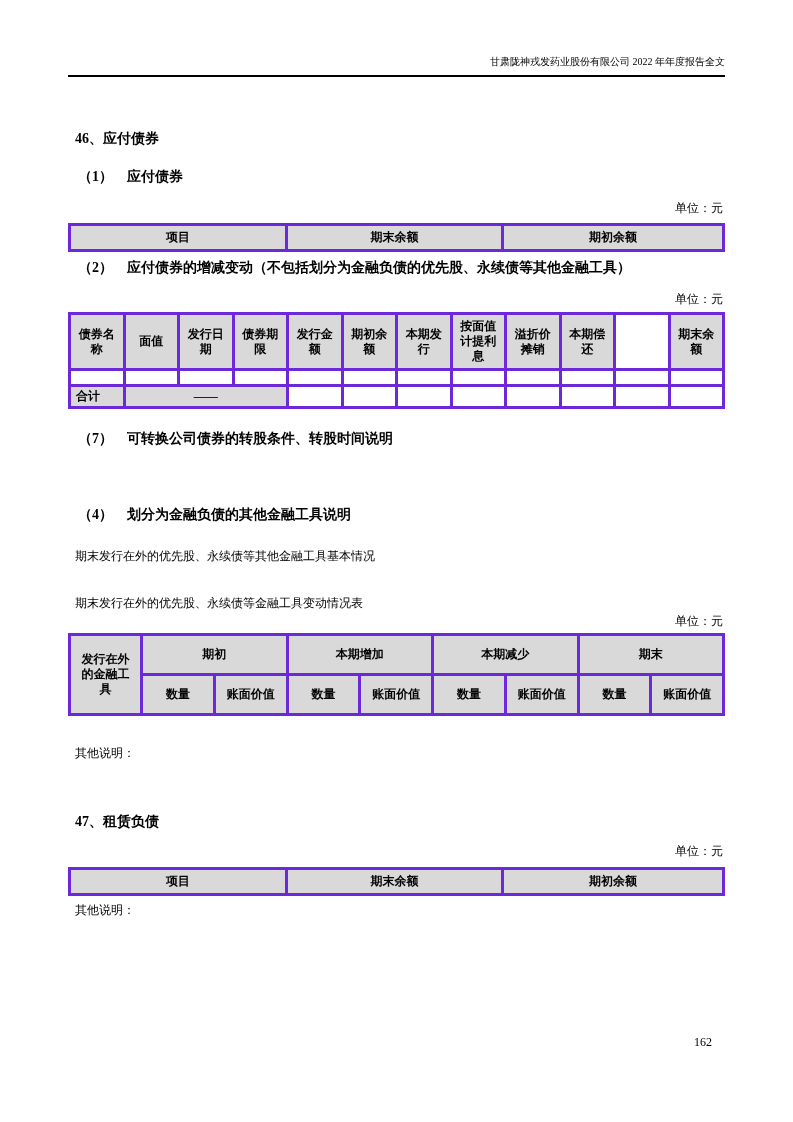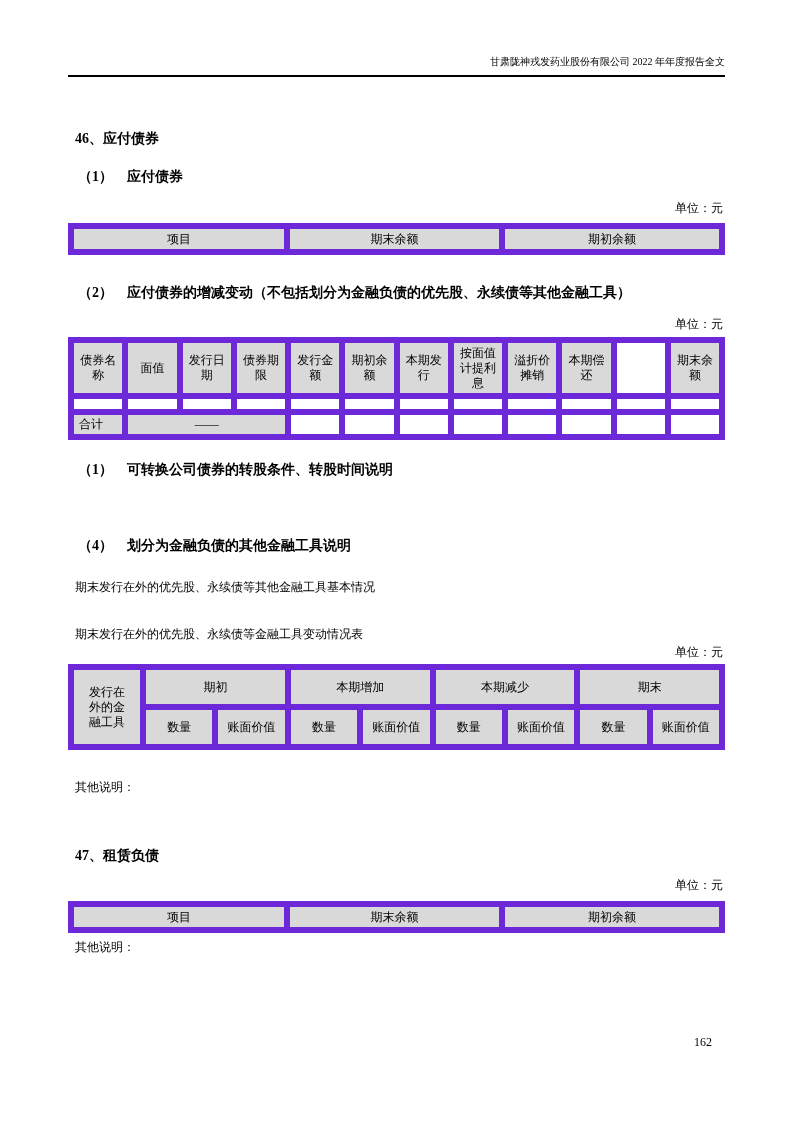--- a/index.html
+++ b/index.html
@@ -35,45 +35,45 @@
     font-size: 12px; line-height: 16px; text-align: right; padding-right: 2px;
   }
   table {
     width: 657px;
     border-collapse: collapse;
     border: 2px solid #000;
     table-layout: fixed;
     font-size: 12px;
   }
   th, td {
-    border: 6px solid #6d28d9;
+    border: 3px solid #6d28d9;
     text-align: center;
     vertical-align: middle;
-    font-weight: normal;
+    font-weight: bold;
     padding: 2px 4px;
     line-height: 15px;
     overflow: hidden;
   }
   .hdr { background: #d9d9d9; }
   .t-simple tr { height: 26px; }
   .t-bonds .hrow { height: 56px; }
   .t-bonds .erow { height: 16px; }
   .t-bonds .trow { height: 20px; }
   .t-bonds th { padding: 2px 4px; }
   .t-bonds th.blank { background: #ffffff; }
   .t-bonds td.total-label { text-align: left; padding-left: 5px; }
   .t-inst tr { height: 40px; }
   .t-inst td.corner { padding: 2px 10px; }
   
   .mt-intro   { margin-top: 44px; }
   .mt-s46     { margin-top: 52px; }
   .mt-sub1    { margin-top: 19px; }
   .mt-unit1   { margin-top: 14px; }
   .mt-tbl1    { margin-top: 7px; }
-  .mt-sub2    { margin-top: 28px; }
+  .mt-sub2    { margin-top: 6px; }
   .mt-unit2   { margin-top: 14px; }
   .mt-tbl2    { margin-top: 5px; }
   .mt-sub3    { margin-top: 20px; }
   .mt-sub4    { margin-top: 57px; }
   .mt-nbasic  { margin-top: 24px; }
   .mt-nchange { margin-top: 31px; }
   .mt-unit3   { margin-top: 2px; }
   .mt-tbl3    { margin-top: 4px; }
   .mt-nbasis  { margin-top: 8px; }
   .mt-nother1 { margin-top: 29px; }
@@ -176,21 +176,21 @@
         <td></td>
             <td></td>
         <td></td>
             <td></td>
         <td></td>
             <td></td>
       </tr>
     </tbody>
       </table>
 
-    <h3 class="sub-title mt-sub3">（1）　可转换公司债券的转股条件、转股时间说明</h3>
+    <h3 class="sub-title mt-sub3">（7）　可转换公司债券的转股条件、转股时间说明</h3>
 
     <h3 class="sub-title mt-sub4">（4）　划分为金融负债的其他金融工具说明</h3>
 
     <p class="body-text mt-nbasic">期末发行在外的优先股、永续债等其他金融工具基本情况</p>
 
     <p class="body-text mt-nchange">期末发行在外的优先股、永续债等金融工具变动情况表</p>
 
     <div class="unit-label mt-unit3">单位：元</div>
 
     <table class="t-inst mt-tbl3">

